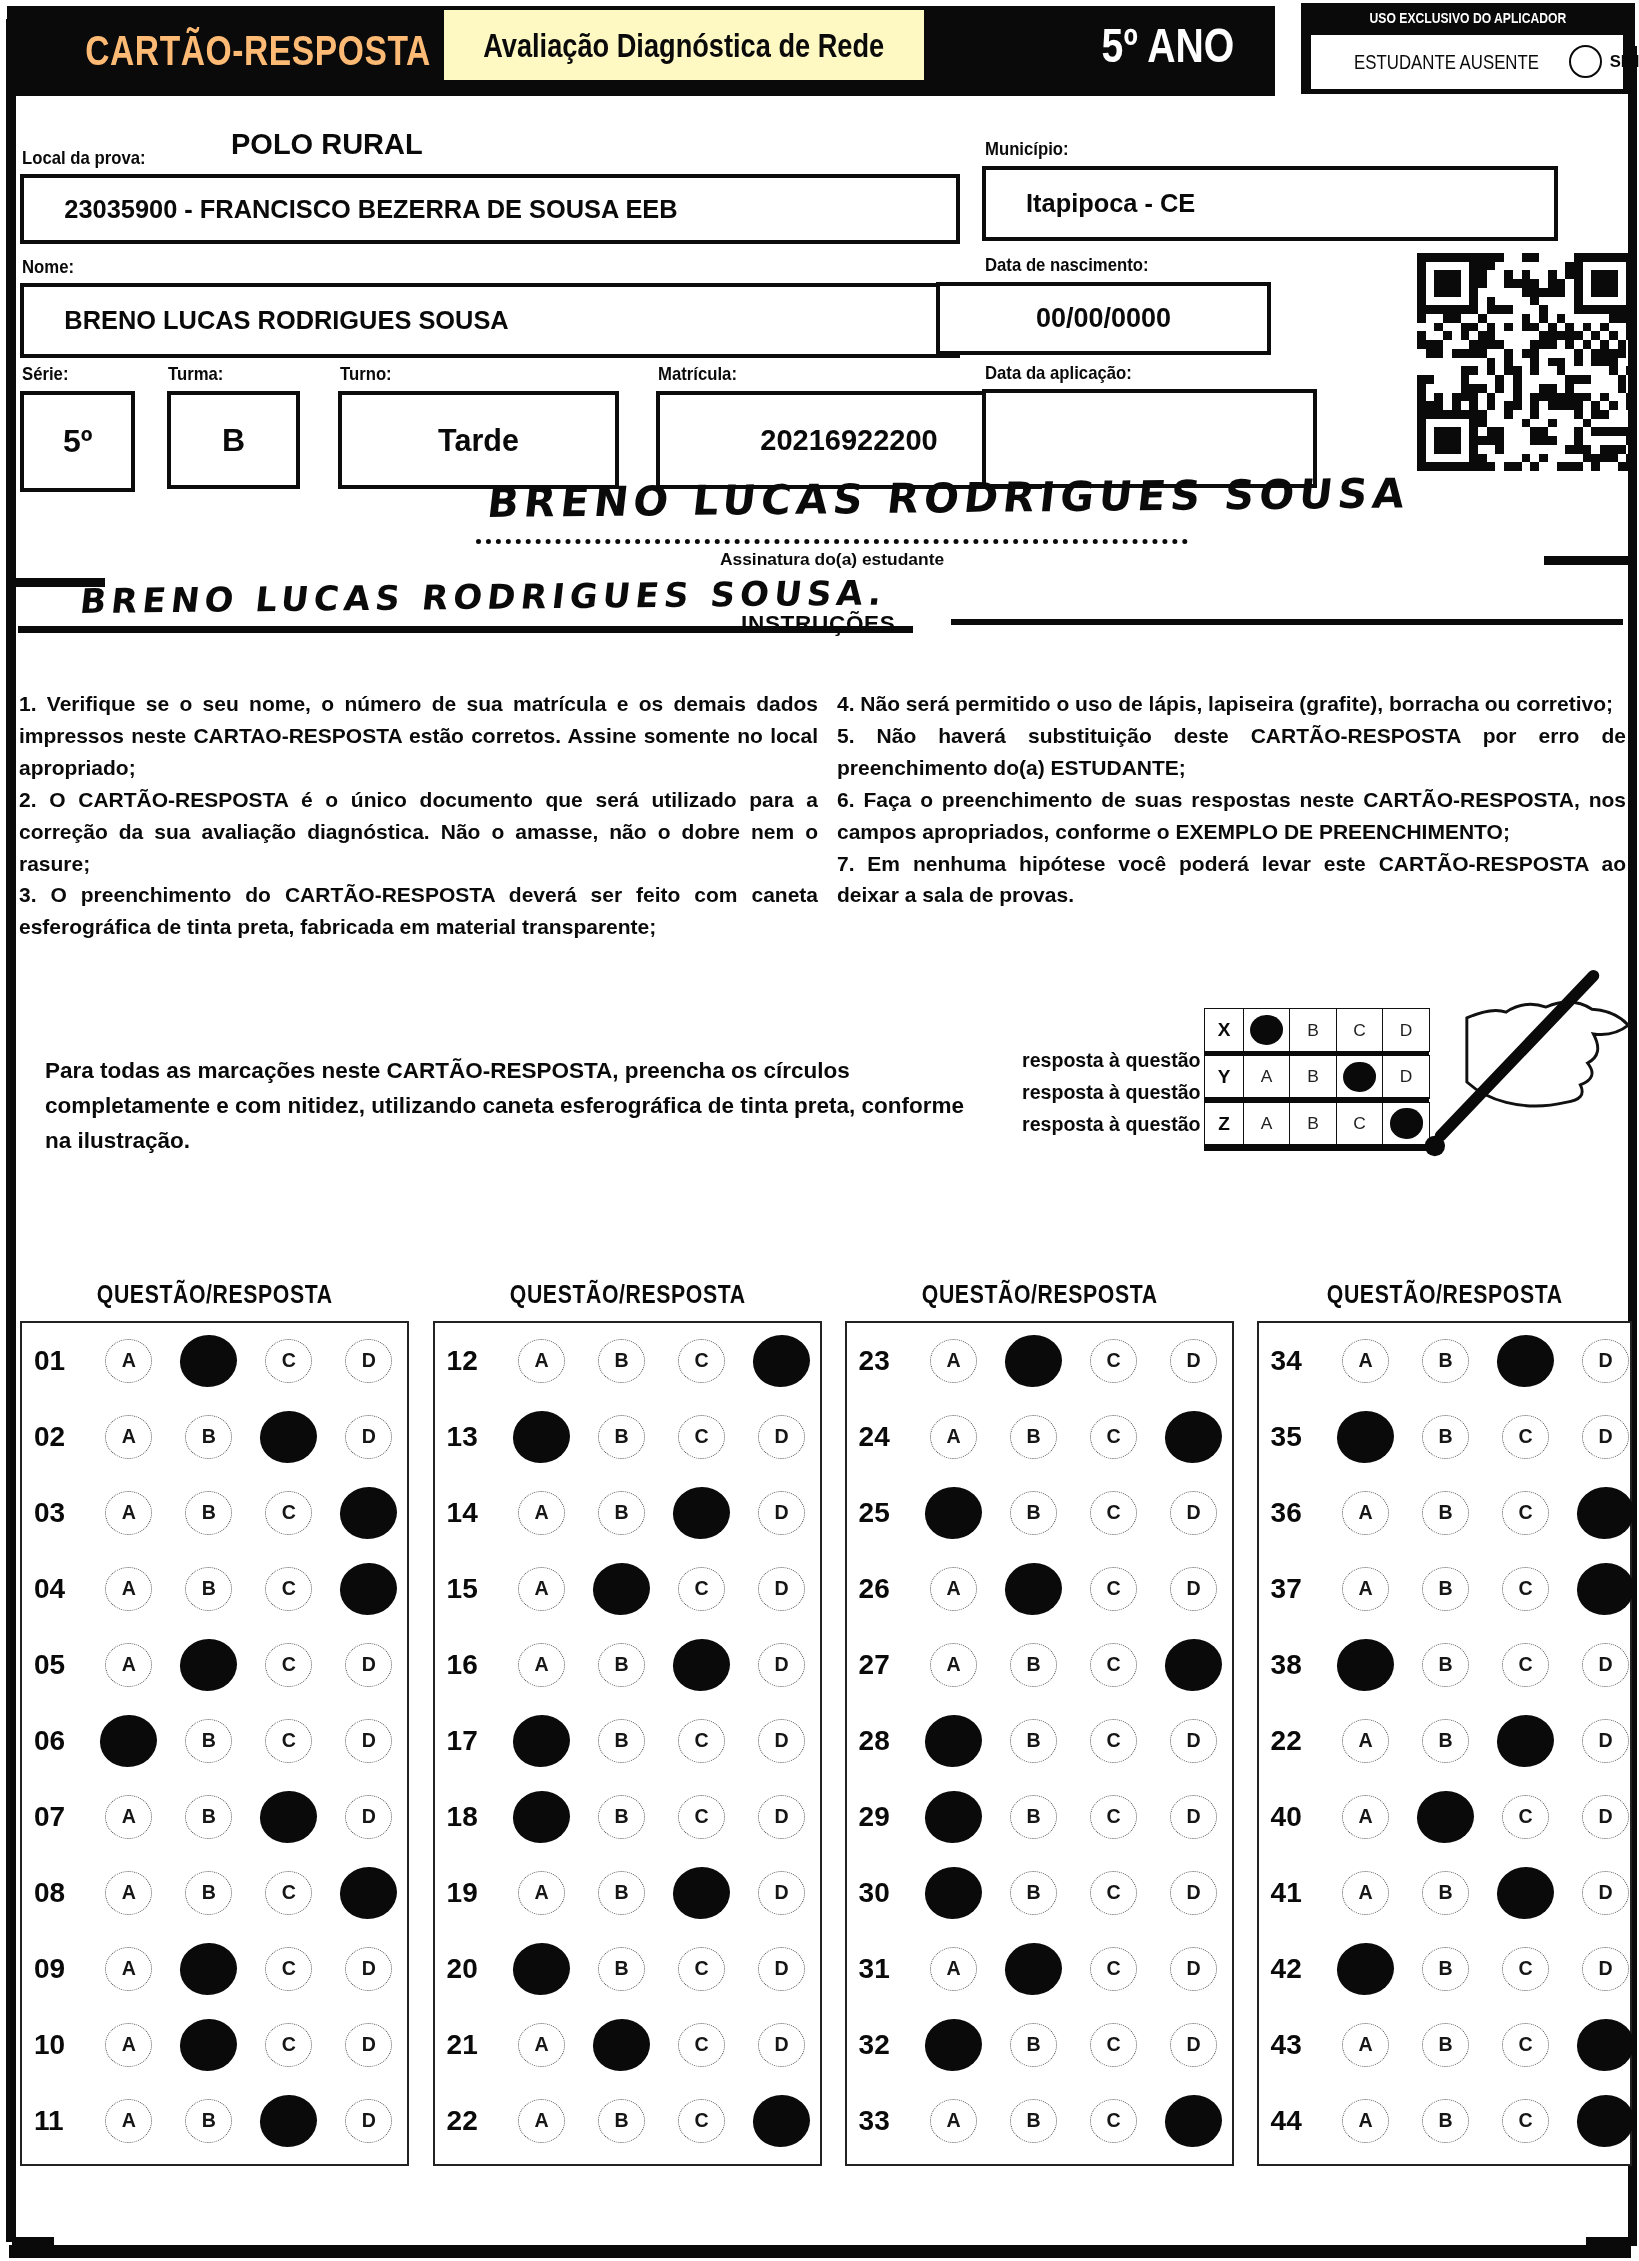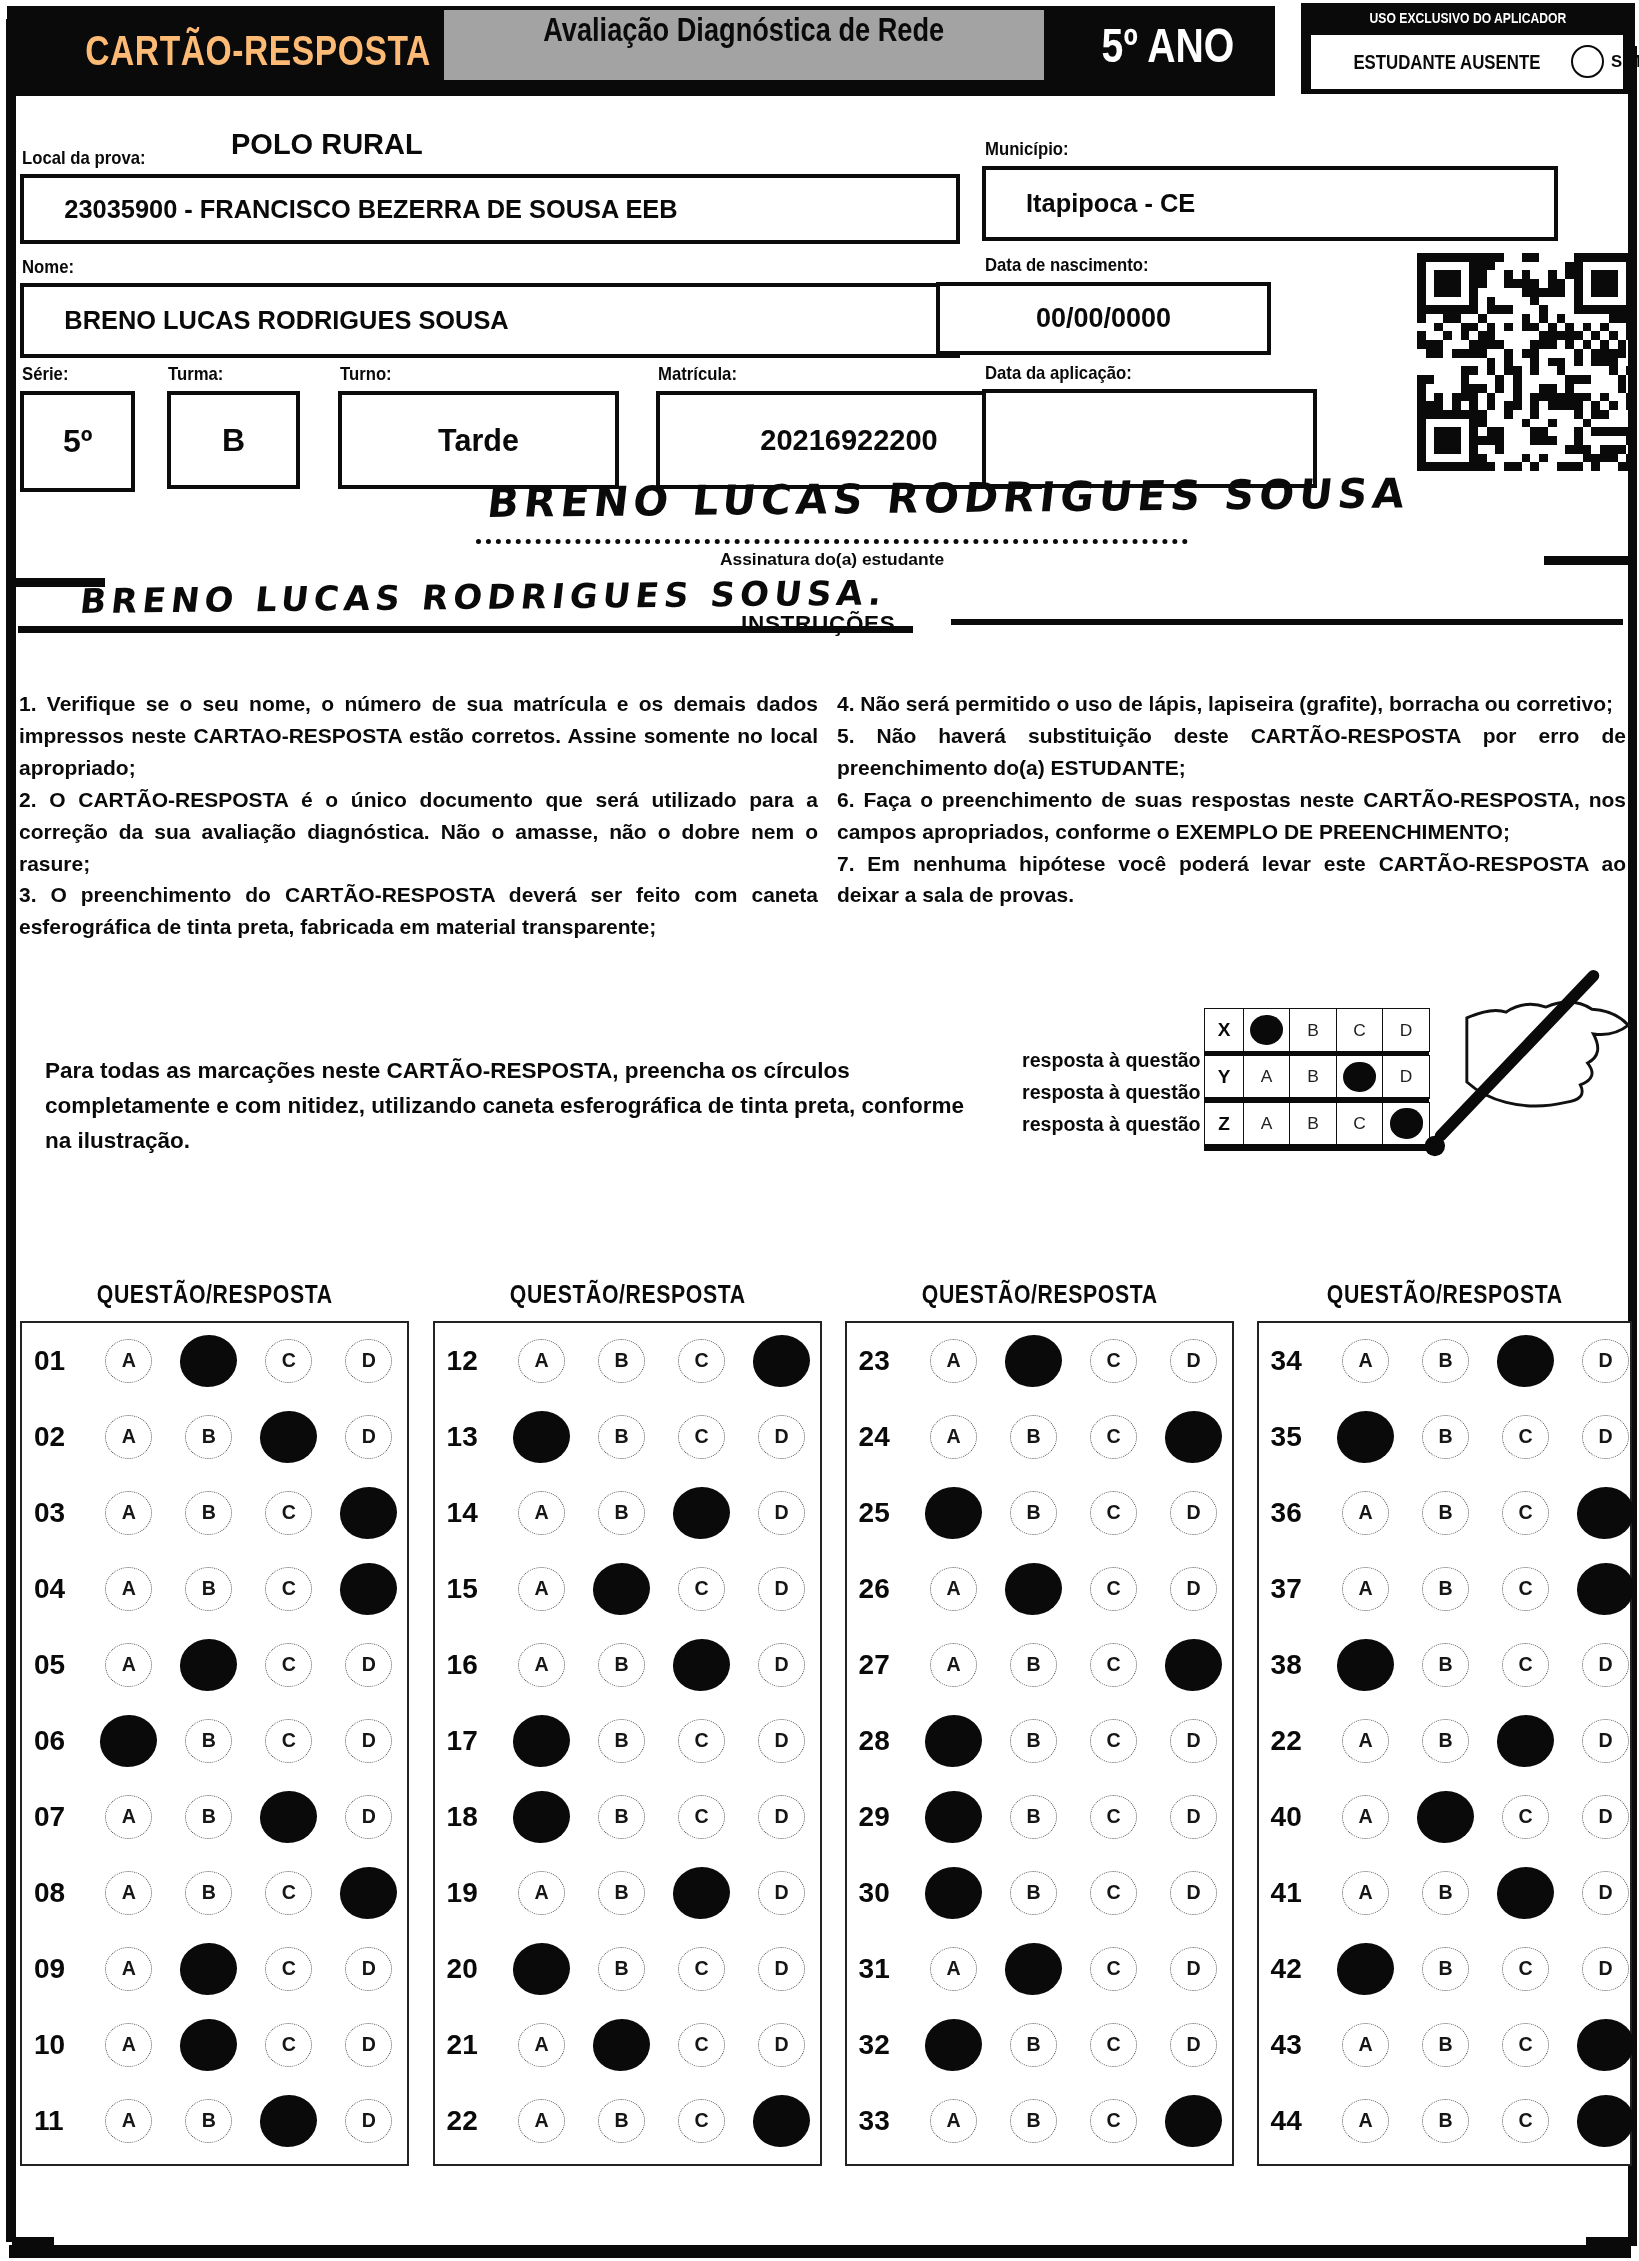--- a/index.html
+++ b/index.html
@@ -5,27 +5,27 @@
   html,body{margin:0;padding:0;background:#fff;}
   body{width:1640px;height:2261px;position:relative;font-family:"Liberation Sans",sans-serif;color:#0a0a0a;overflow:hidden;}
   .abs{position:absolute;}
   .cond{display:inline-block;transform:scaleX(.8);transform-origin:center;white-space:nowrap;}
   .condL{display:inline-block;transform:scaleX(.88);transform-origin:left;white-space:nowrap;}
   
   .bar{background:#0a0a0a;position:absolute;}
   
   .hdr-band{position:absolute;left:7.3px;top:5.8px;width:1268px;height:90px;background:#0a0a0a;display:flex;align-items:center;}
   .hdr-title{color:#fdba74;font-weight:bold;font-size:42px;letter-spacing:0.7px;margin-left:35px;}
-  .hdr-subtitle-box{position:absolute;left:444px;top:10.2px;width:600px;height:70px;background:#a3a3a3;display:flex;align-items:flex-start;justify-content:center;}
+  .hdr-subtitle-box{position:absolute;left:444px;top:10.2px;width:480px;height:70px;background:#fef9c3;display:flex;align-items:center;justify-content:center;}
   .hdr-subtitle{font-weight:bold;font-size:34px;color:#0a0a0a;}
   .hdr-grade{position:absolute;left:1062px;top:0;width:211px;height:90px;display:flex;align-items:center;justify-content:center;color:#fff;font-weight:bold;font-size:49px;}
   .apl-box{position:absolute;left:1301px;top:2.9px;width:334px;height:91px;background:#0a0a0a;}
   .apl-title{color:#fff;font-weight:bold;font-size:15.2px;text-align:center;margin-top:5.8px;}
   .apl-inner{position:absolute;left:10.2px;top:32px;width:312px;height:54px;background:#fff;display:flex;align-items:center;justify-content:center;gap:7.3px;}
-  .apl-absent{font-weight:bold;font-size:21px;margin-left:36px;}
+  .apl-absent{font-weight:normal;font-size:21px;margin-left:36px;}
   .apl-circle{width:29px;height:29px;border:2.2px solid #0a0a0a;border-radius:50%;background:#fff;flex:none;}
   .apl-sim{font-weight:bold;font-size:16.7px;}
   
   .lbl{position:absolute;font-weight:bold;font-size:19px;}
   .fbox{position:absolute;border:4.4px solid #0c0c0c;display:flex;align-items:center;background:#fff;}
   .fval{font-weight:bold;font-size:25.4px;padding-left:40px;}
   .fval-c{font-weight:bold;font-size:27px;width:100%;text-align:center;padding:0;}
   .polo{position:absolute;left:231px;top:128px;font-weight:bold;font-size:29px;}
   
   .hand{font-family:"DejaVu Sans",sans-serif;font-weight:bold;transform:skewX(-7deg) rotate(-.6deg);transform-origin:left bottom;letter-spacing:5.1px;white-space:nowrap;}

